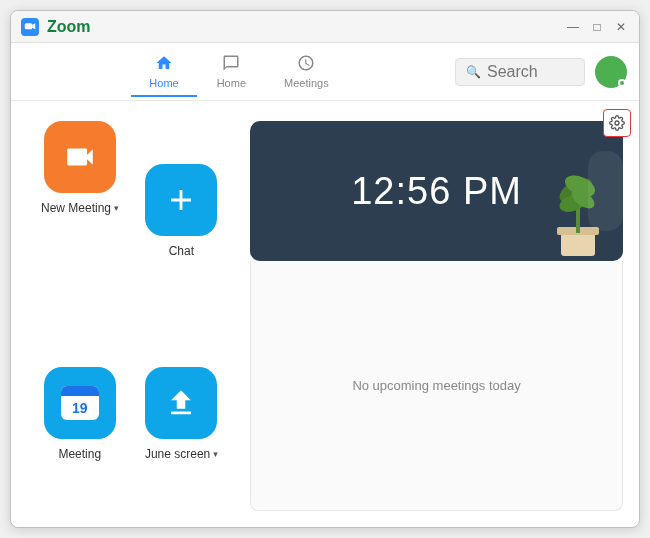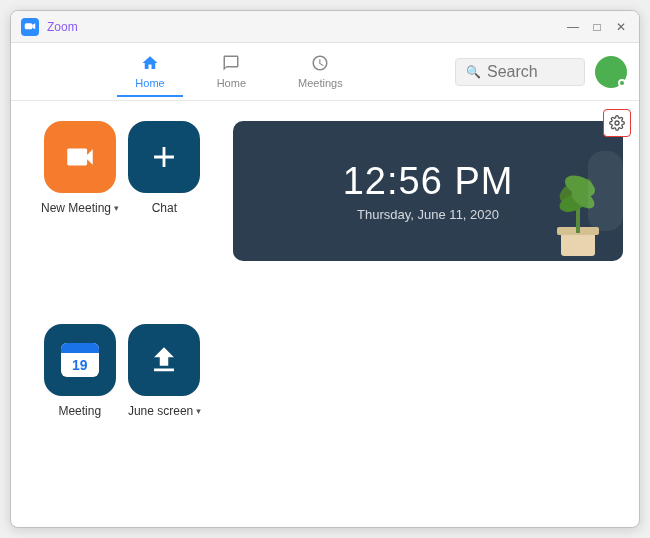--- a/index.html
+++ b/index.html
@@ -39,23 +39,24 @@
       background: #2d8cff;
       border-radius: 4px;
       margin-right: 8px;
       display: flex;
       align-items: center;
       justify-content: center;
       flex-shrink: 0;
     }
     .title-bar-icon svg { width: 12px; height: 12px; }
     .title-bar-title {
-      font-size: 12px;
-      color: #8b5cf6;
-      flex: 1;
+      font-size: 16px;
+      color: #15803d;
+      flex: 1;
+      font-weight: bold;
     }
     .title-bar-controls {
       display: flex;
       gap: 8px;
     }
     .title-bar-btn {
       width: 16px;
       height: 16px;
       display: flex;
       align-items: center;
@@ -72,21 +73,21 @@
       display: flex;
       align-items: center;
       padding: 0 12px;
       flex-shrink: 0;
     }
     .nav-tabs {
       display: flex;
       align-items: flex-end;
       flex: 1;
       justify-content: center;
-      gap: 16px;
+      gap: 2px;
     }
     .nav-tab {
       display: flex;
       flex-direction: column;
       align-items: center;
       padding: 6px 18px;
       cursor: pointer;
       color: #888;
       font-size: 11px;
       gap: 2px;
@@ -188,42 +189,42 @@
       display: flex;
       flex: 1;
       padding: 20px 16px 16px 30px;
       gap: 20px;
     }
     
     .actions-grid {
       display: grid;
       grid-template-columns: 1fr 1fr;
       grid-template-rows: 1fr 1fr;
-      gap: 16px 7px;
+      gap: 16px 24px;
       align-content: center;
       padding-right: 10px;
     }
     .action-item {
       display: flex;
       flex-direction: column;
       align-items: center;
       gap: 8px;
       cursor: pointer;
     }
     .action-btn {
       width: 72px;
       height: 72px;
       border-radius: 18px;
       display: flex;
       align-items: center;
       justify-content: center;
       position: relative;
     }
     .action-btn.orange { background: #f57c2c; }
-    .action-btn.blue { background: #0c4a6e; }
+    .action-btn.blue { background: #0ea5e9; margin-top: 43px; }
     .action-btn svg {
       width: 34px;
       height: 34px;
       fill: white;
     }
     .action-label {
       font-size: 12px;
       color: #333;
       display: flex;
       align-items: center;
@@ -434,37 +435,39 @@
           </span>
         </div>
 
       </div>
 
       <div class="right-panel">
 
         <div class="clock-card">
           <div class="clock-content">
             <div class="clock-time">12:56 PM</div>
-            <div class="clock-date">Thursday, June 11, 2020</div>
           </div>
 
           <svg class="plant-decoration" viewBox="0 0 90 120" xmlns="http://www.w3.org/2000/svg">
 
             <rect x="28" y="90" width="34" height="25" rx="3" fill="#e8d5b0"></rect>
             <rect x="24" y="86" width="42" height="8" rx="2" fill="#d4c090"></rect>
 
             <rect x="43" y="50" width="4" height="42" fill="#5a8a3c"></rect>
 
             <ellipse cx="43" cy="50" rx="18" ry="10" fill="#4a7a2c" transform="rotate(-30 43 50)"></ellipse>
             <ellipse cx="47" cy="45" rx="16" ry="9" fill="#5a9a3c" transform="rotate(25 47 45)"></ellipse>
             <ellipse cx="40" cy="62" rx="14" ry="8" fill="#4a8a2c" transform="rotate(-20 40 62)"></ellipse>
             <ellipse cx="50" cy="58" rx="13" ry="7" fill="#5a9a3c" transform="rotate(35 50 58)"></ellipse>
 
             <rect x="55" y="10" width="35" height="80" rx="15" fill="rgba(255,255,255,0.07)"></rect>
           </svg>
         </div>
 
+        <div class="meetings-panel">
+          <span class="no-meetings-text">No upcoming meetings today</span>
+        </div>
 
       </div>
     </div>
   </div>
 
 </div>
 
 </body></html>

